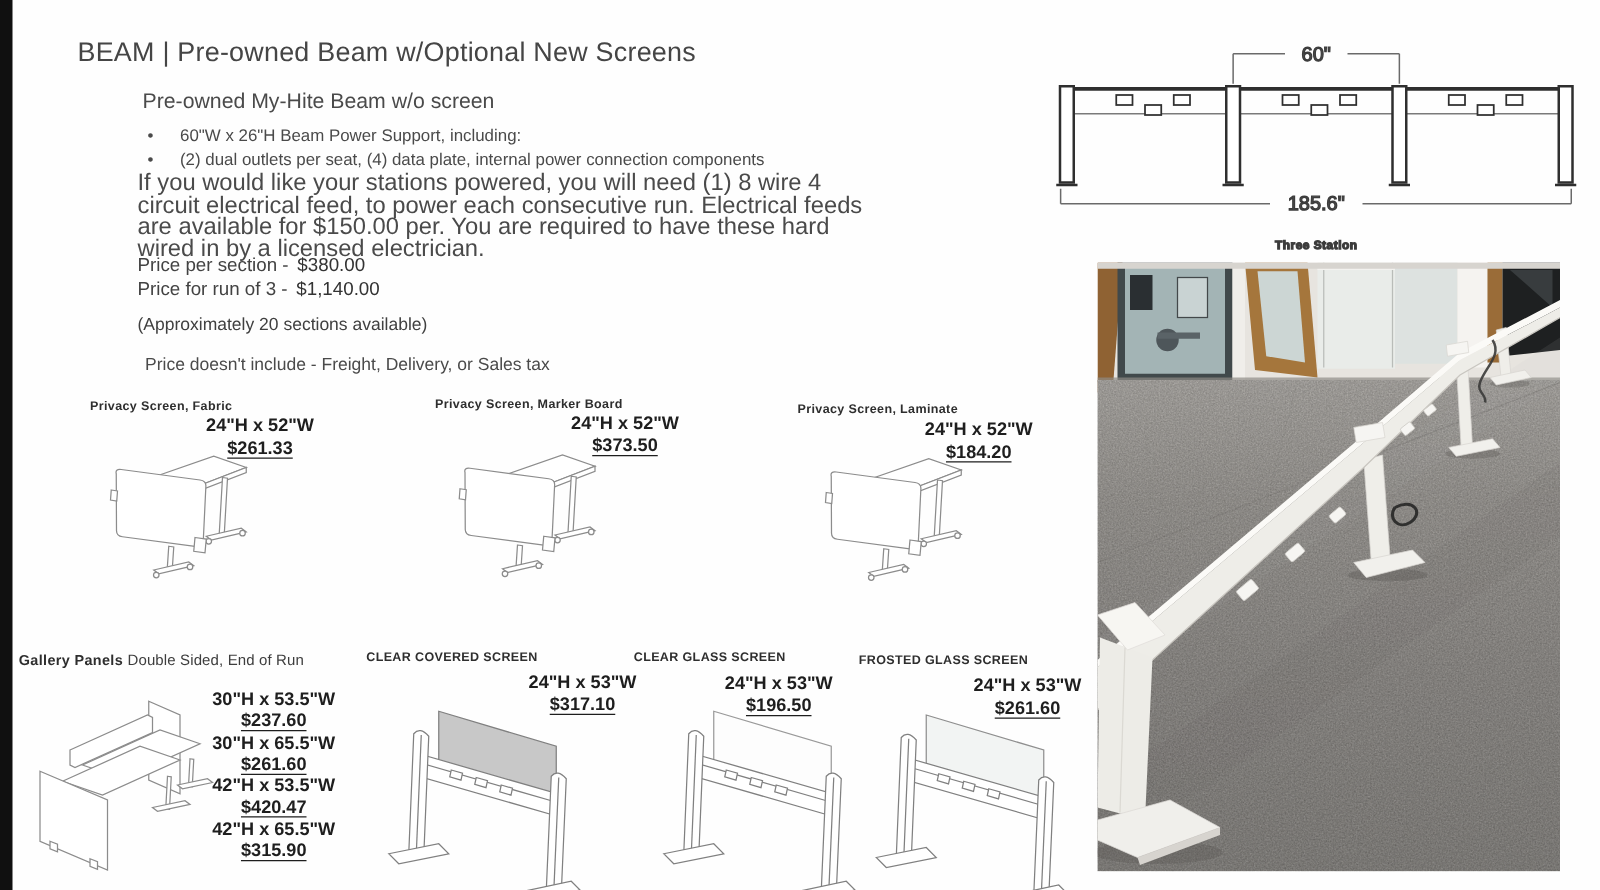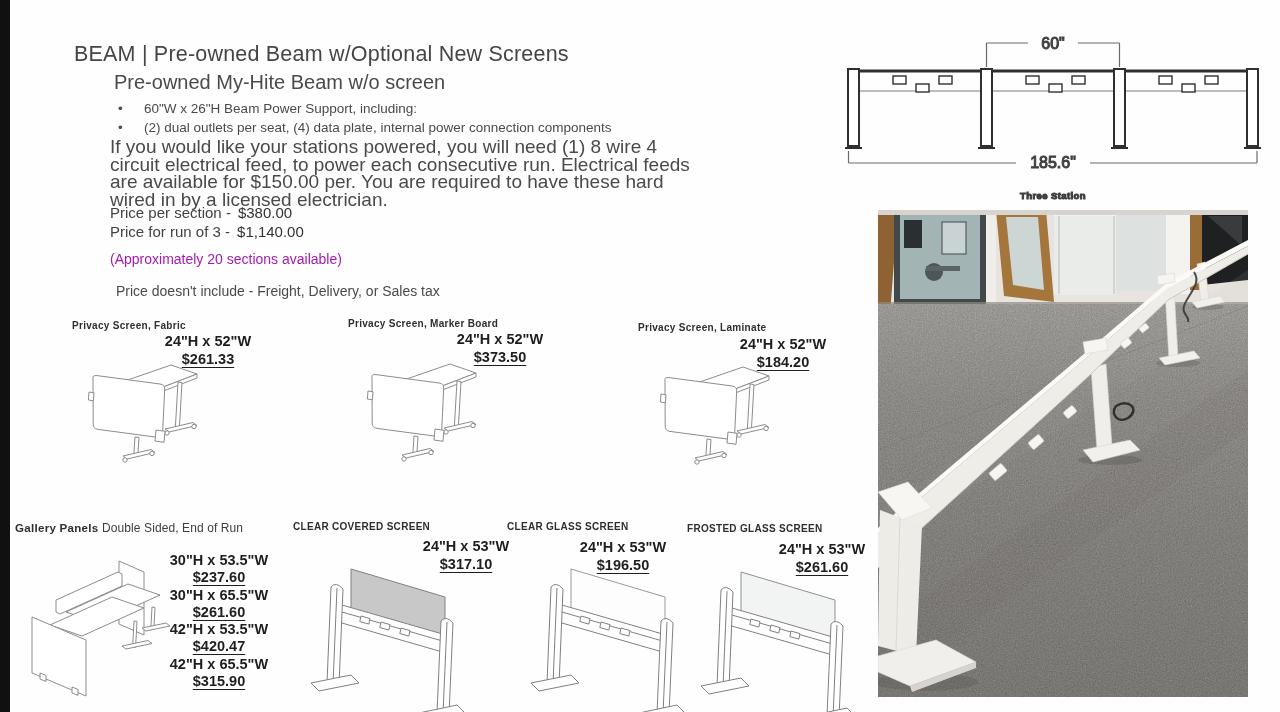--- a/index.html
+++ b/index.html
@@ -1,27 +1,27 @@
 <!DOCTYPE html>
 <html style="--page_bg: #fefefe; --left_bar: #101010; --text_primary: #474747; --line_art: #8c8c8c; --diagram_ink: #3c3c3c; --carpet: #8a8682; --wood: #a5763c; --beam_white: #f1f0ec;"><head>
 <meta charset="utf-8">
 <style>
   html,body{margin:0;padding:0;background:#ffffff;}
   .page{position:relative;width:1280px;height:712px;overflow:hidden;
         background:var(--page_bg,#fefefe);font-family:"Liberation Sans",sans-serif;color:var(--text_primary,#474747);}
   .leftbar{position:absolute;left:0;top:0;width:10px;height:712px;background:var(--left_bar,#101010);}
-  .title{position:absolute;left:62px;top:30px;margin:12px;font-size:21.5px;font-weight:400;color:#454545;letter-spacing:.2px;}
-  .subtitle{position:absolute;left:114px;top:71px;margin:0;font-size:20px;font-weight:400;color:#4a4a4a;text-align:right;}
+  .title{position:absolute;left:62px;top:30px;margin:0;font-size:21.5px;font-weight:400;color:#454545;letter-spacing:.2px;}
+  .subtitle{position:absolute;left:114px;top:71px;margin:0;font-size:17px;font-weight:400;color:#4a4a4a;text-align:right;}
   .bullets{position:absolute;left:118px;top:99px;font-size:13.5px;color:#4a4a4a;}
   .brow{display:flex;line-height:19px;}
   .bm{width:26px;flex:0 0 26px;}
   .para{position:absolute;left:110px;top:138px;width:592px;margin:0;font-size:19px;line-height:17.5px;color:#4a4a4a;}
   .pricing{position:absolute;left:110px;top:203px;font-size:15px;line-height:19px;color:#424242;}
   .price-val{text-underline-offset:2px;margin-left:7px;color:#333;}
-  .availability{position:absolute;left:110px;top:251px;font-size:14px;color:#a21caf;}
+  .availability{position:absolute;left:110px;top:251px;font-size:14px;color:#404040;}
   .exclusions{position:absolute;left:116px;top:283px;font-size:14px;color:#4a4a4a;}
 
   .card{position:absolute;}
   .c1{left:62px;top:316px;width:240px;height:165px;}
   .c2{left:338px;top:314px;width:240px;height:165px;}
   .c3{left:628px;top:318px;width:240px;height:165px;}
   .cg{left:10px;top:516px;width:280px;height:195px;}
   .c4{left:283px;top:517px;width:225px;height:195px;}
   .c5{left:497px;top:517px;width:205px;height:195px;}
   .c6{left:677px;top:519px;width:200px;height:195px;}

